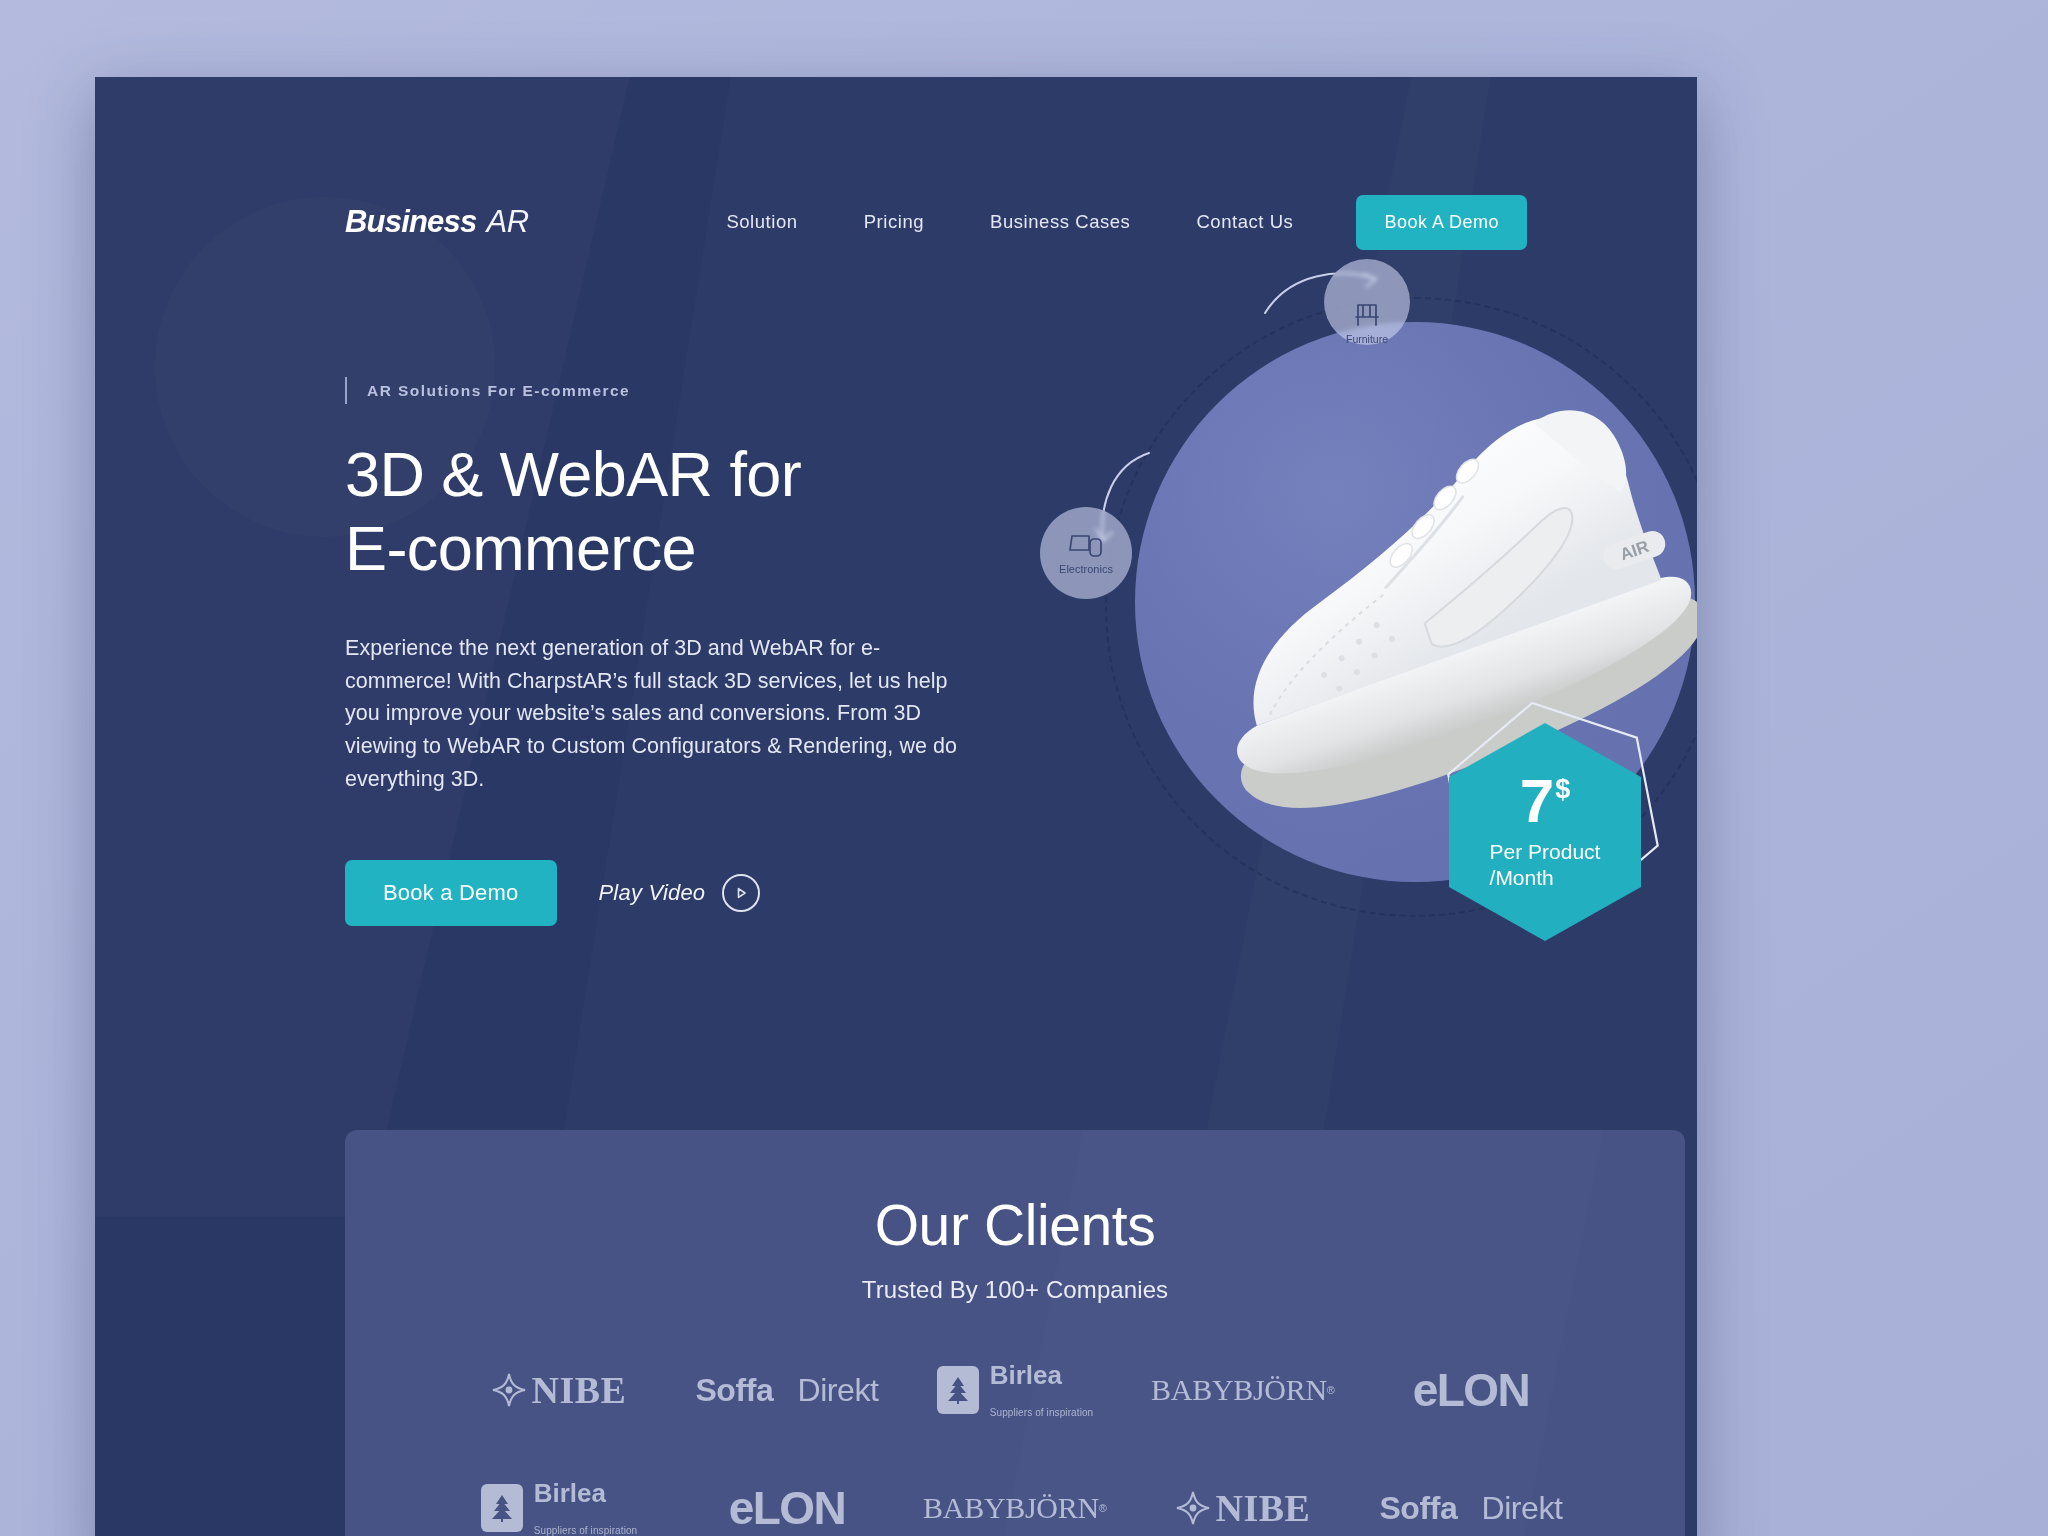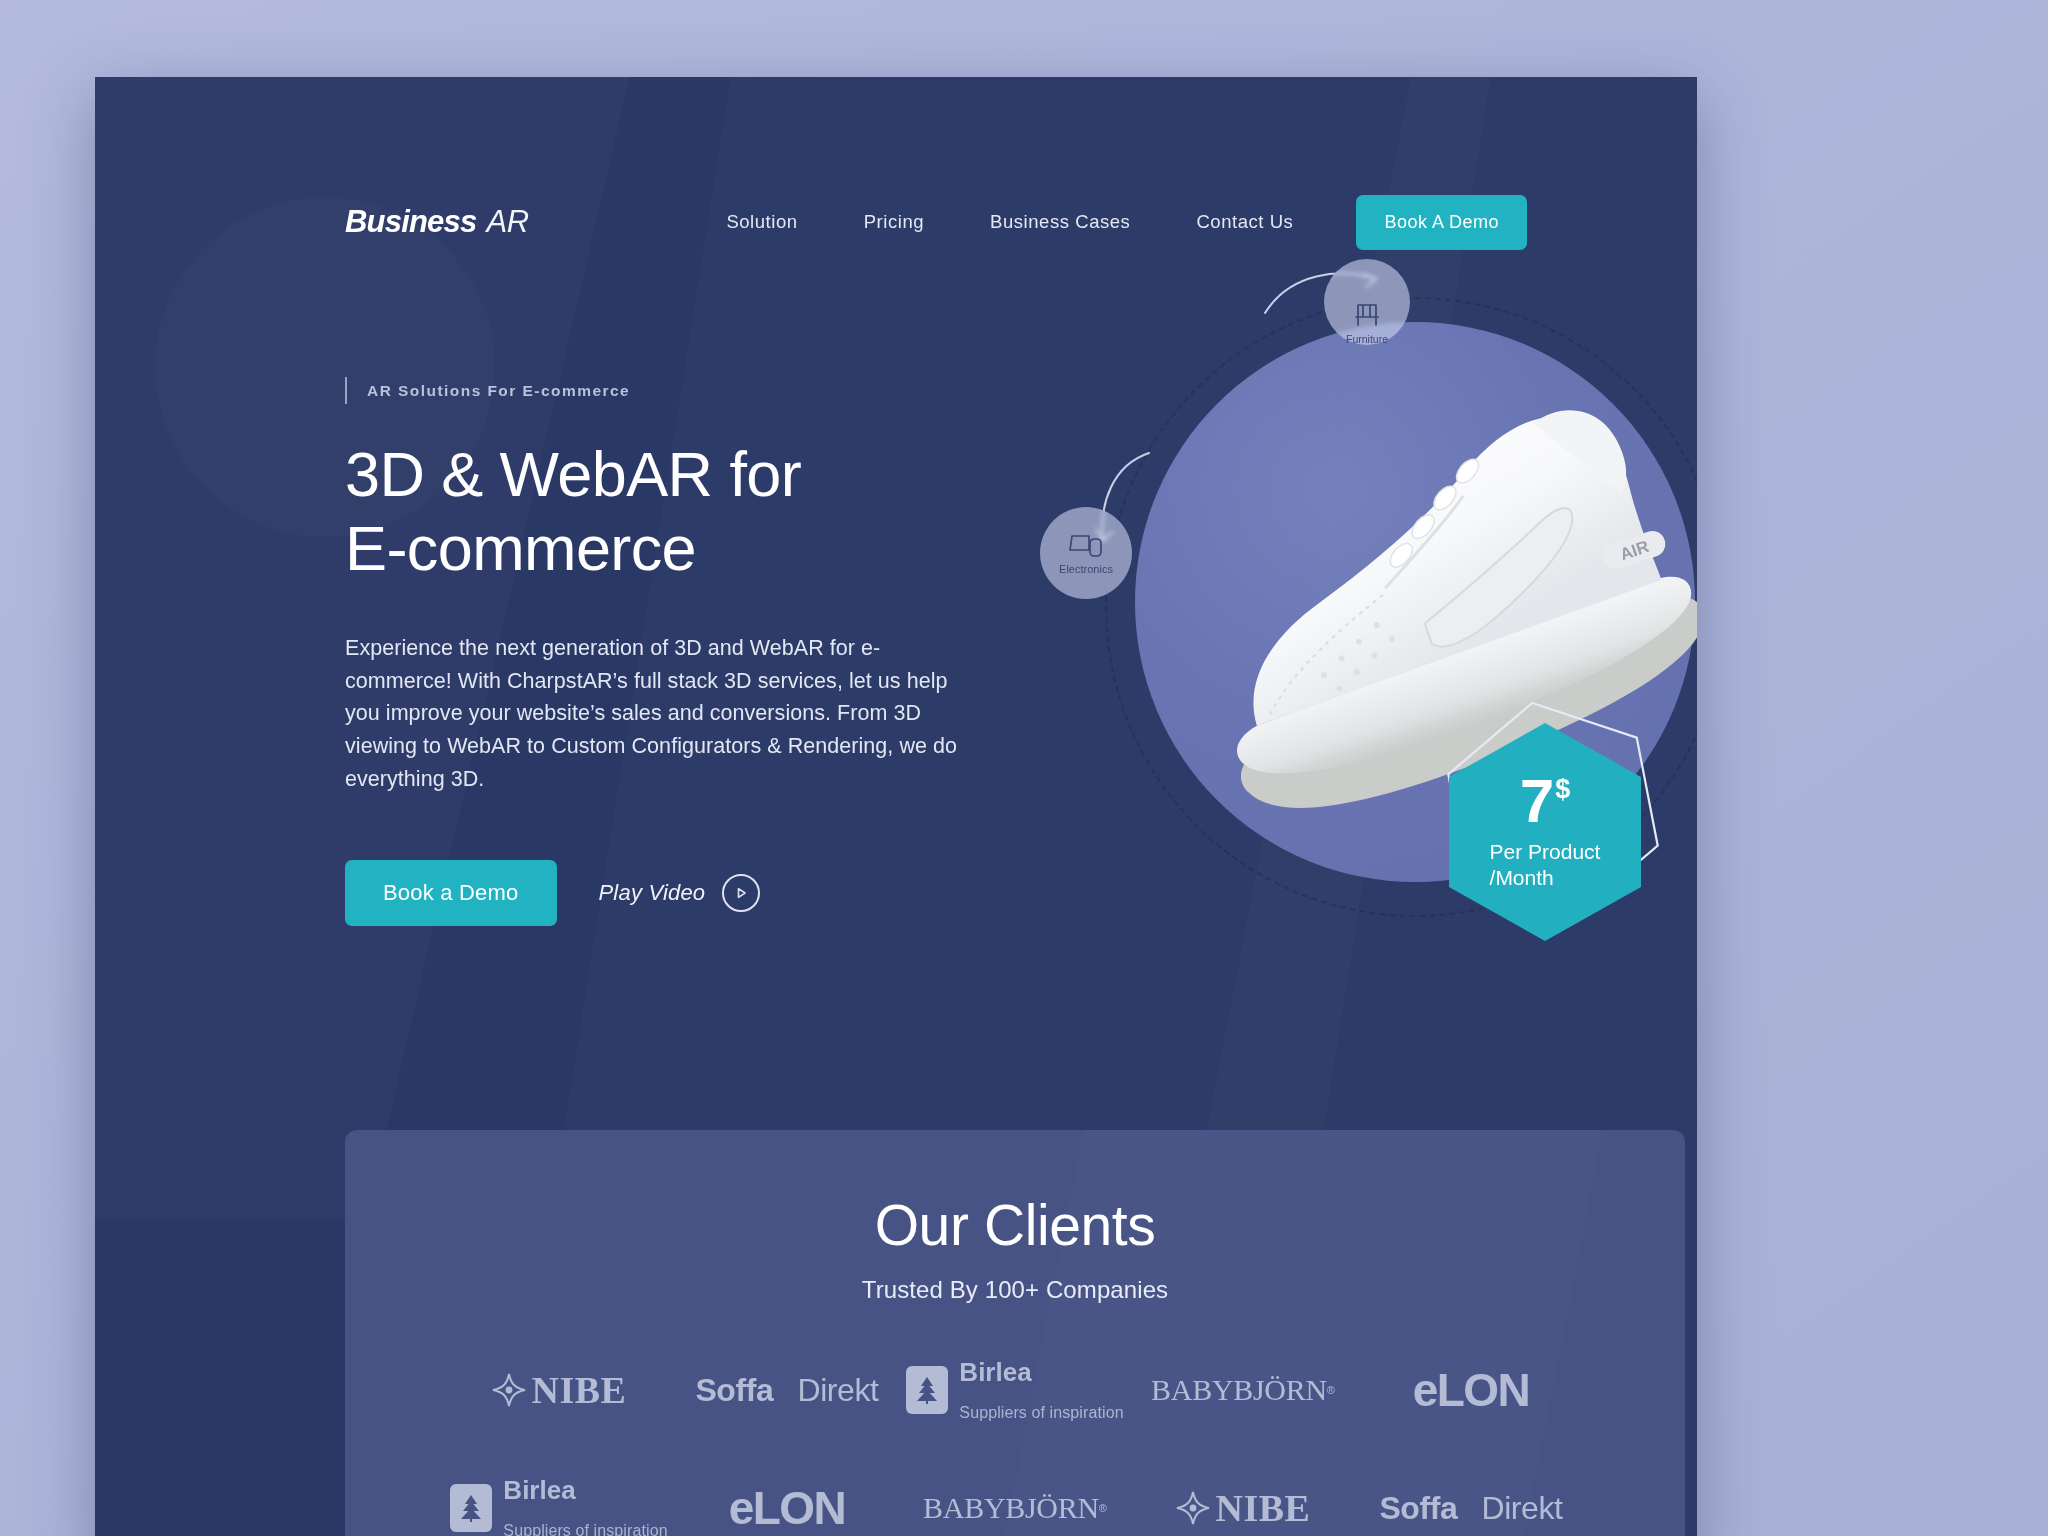--- a/index.html
+++ b/index.html
@@ -193,21 +193,21 @@
   .bm-soffa{ font-size:32px; letter-spacing:-.4px;gap:24px; }
   .bm-soffa .a{ font-weight:bold; color:#ccd2e6; }
   .bm-soffa .b{ font-weight:300; color:#ccd2e6; }
   .bm-birlea .mark{
     width:42px; height:48px; border-radius:6px;
     background:#ccd2e6; margin-right:11px;
     display:flex; align-items:center; justify-content:center;
   }
   .bm-birlea .wt{ display:flex; flex-direction:column; line-height:1; }
   .bm-birlea .n{ font-size:26px; font-weight:bold; color:#ccd2e6; }
-  .bm-birlea .t{ font-size:16px; color:#c2c9e0; margin-top:20px; letter-spacing:.1px;}
+  .bm-birlea .t{ font-size:10px; color:#c2c9e0; margin-top:20px; letter-spacing:.1px;}
   .bm-baby .txt{
     font-family:"Liberation Serif", serif; font-size:30px;
     color:#ccd2e6; letter-spacing:-.3px;
   }
   .bm-baby .reg{ font-size:11px; vertical-align:super; }
   .bm-elon .txt{
     font-size:46px; font-weight:bold; color:#ccd2e6;
     letter-spacing:-1.5px;
   }
 </style>

